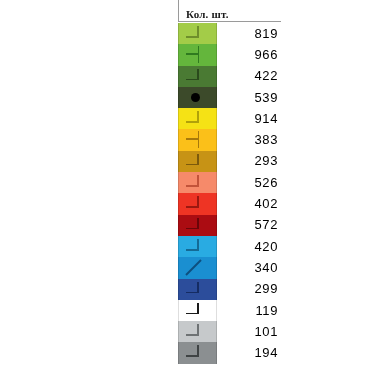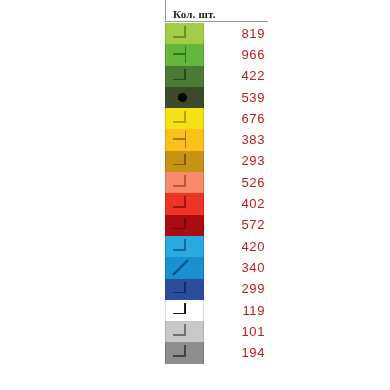--- a/index.html
+++ b/index.html
@@ -10,21 +10,21 @@
   body {
     width: 390px;
     height: 390px;
     position: relative;
     font-family: "Liberation Sans", sans-serif;
     overflow: hidden;
   }
 
   #legend-panel {
     position: absolute;
-    left: 163px;
+    left: 176px;
     top: 0px;
     width: 110px;
     height: 390px;
   }
 
   
   #legend-header {
     position: absolute;
     left: 10px;
     top: 4px;
@@ -142,21 +142,21 @@
     flex: 1 1 auto;
     display: flex;
     align-items: center;
     justify-content: flex-end;
     padding-right: 6px;
     background: #ffffff;
   }
   .value-text {
     font-family: "Liberation Sans", sans-serif;
     font-size: 13px;
-    color: #b91c1c;
+    color: #000000;
     letter-spacing: 0.6px;
     line-height: 14px;
   }
 </style>
 </head>
 <body>
 
 <div id="legend-panel">
 
   <div id="header-left-rule"></div>
@@ -212,21 +212,21 @@
         </div>
       </div>
       <div class="legend-row">
         <div class="swatch" style="background: rgb(245, 226, 21);">
           <div class="swatch-border-l"></div>
           <div class="swatch-border-r"></div>
           <div class="mark mark-corner-v" style="background: rgb(176, 161, 10);"></div>
           <div class="mark mark-corner-h" style="background: rgb(176, 161, 10);"></div>
         </div>
         <div class="value-cell">
-          <span class="value-text">676</span>
+          <span class="value-text">914</span>
         </div>
       </div>
       <div class="legend-row">
         <div class="swatch" style="background: rgb(251, 192, 25);">
           <div class="swatch-border-l"></div>
           <div class="swatch-border-r"></div>
           <div class="mark mark-dash-v" style="background: rgb(168, 121, 11);"></div>
           <div class="mark mark-dash-h" style="background: rgb(168, 121, 11);"></div>
         </div>
         <div class="value-cell">

